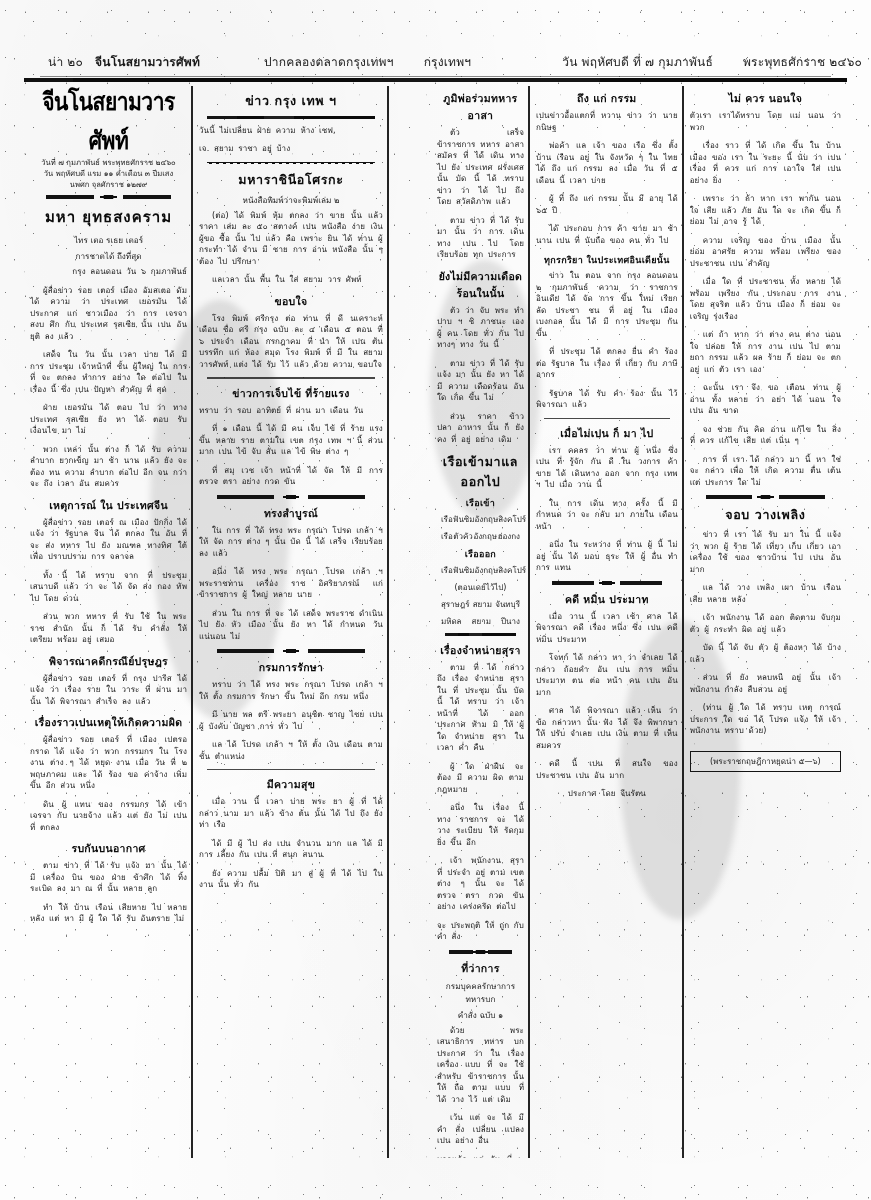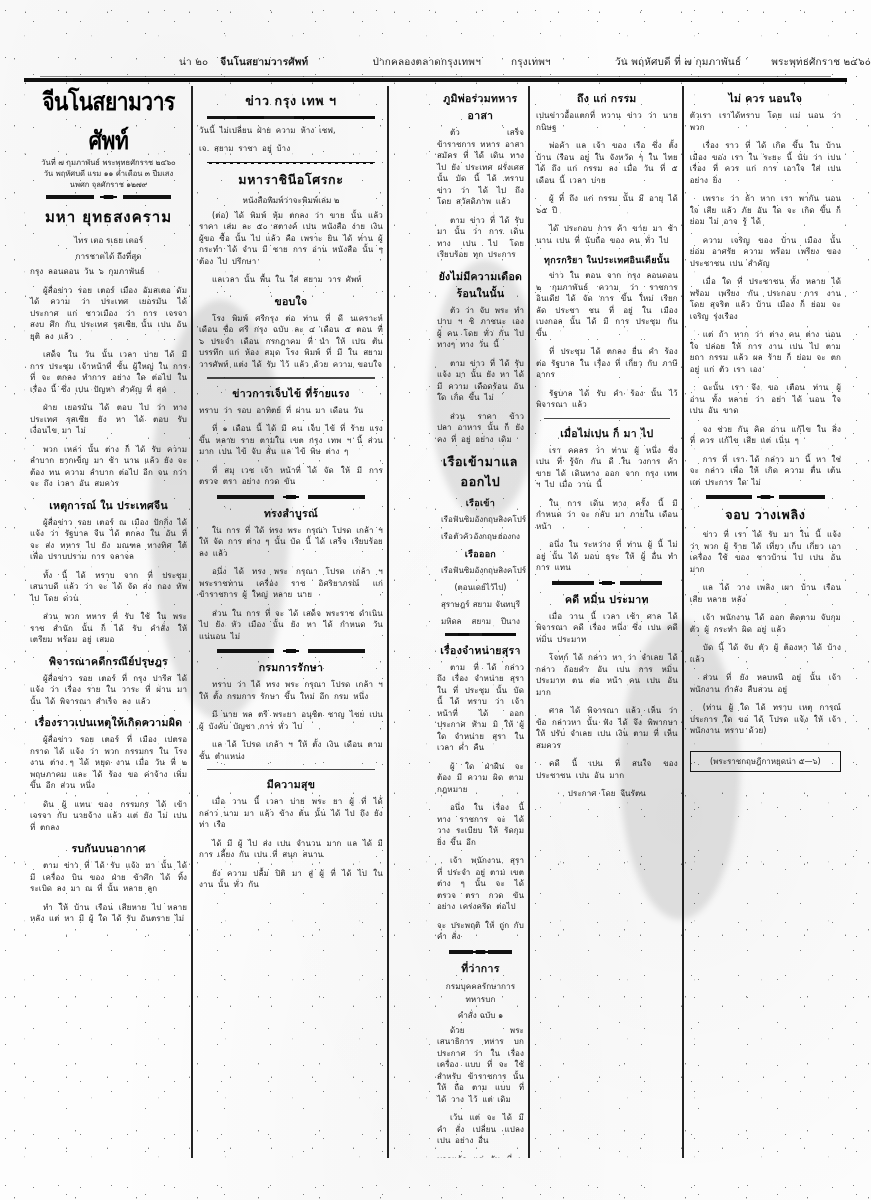--- a/index.html
+++ b/index.html
@@ -27,30 +27,30 @@
       radial-gradient(circle at 37% 61%, #000 0.5px, transparent 0.6px),
       radial-gradient(circle at 63% 17%, #000 0.6px, transparent 0.7px),
       radial-gradient(circle at 84% 77%, #000 0.5px, transparent 0.6px),
       radial-gradient(circle at 24% 88%, #000 0.5px, transparent 0.6px),
       radial-gradient(circle at 72% 41%, #000 0.6px, transparent 0.7px);
     background-size:53px 47px,67px 59px,41px 71px,79px 43px,61px 67px,47px 53px;
   }
 
   
   #folio{
-    position:absolute;left:14px;right:0;top:44px;height:34px;
+    position:absolute;left:6px;right:0;top:44px;height:34px;
     display:flex;align-items:center;
-    font-size:10px;letter-spacing:.2px;justify-content:flex-end;
+    font-size:12px;letter-spacing:.2px;
   }
   #folio .f{white-space:nowrap;filter:blur(.25px);}
   #folio .pg{margin-left:42px;}
   #folio .pub{margin-left:12px;font-weight:bold;}
   #folio .sub{margin-left:64px;}
   #folio .city{margin-left:30px;}
-  #folio .date{margin-left:64px;}
+  #folio .date{margin-left:91px;}
   #folio .era{margin-left:30px;}
 
   #rule-top{
     position:absolute;left:24px;right:24px;top:78px;height:4px;
     background:linear-gradient(90deg,#111 0 6%, #0a0a0a 6% 42%, #161616 42% 70%, #0a0a0a 70% 100%);
     filter:blur(.3px);
   }
   #rule-top:after{
     content:"";position:absolute;left:2%;right:2%;top:-2px;height:1.4px;
     background:#2a2a2a;opacity:.55;
@@ -183,21 +183,21 @@
     <div id="np-lines">
       <div>วันที่ ๗ กุมภาพันธ์ พระพุทธศักราช ๒๔๖๐</div>
       <div>วัน พฤหัศบดี แรม ๑๑ ค่ำเดือน ๓ ปีมเสง</div>
       <div>นพศก จุลศักราช ๑๒๗๙</div>
     </div>
     <div class="hr orn"></div>
 
     <div class="hd big">มหา ยุทธสงคราม</div>
     <div class="sub-c">ไทร เตอ รเธย เตอร์</div>
     <div class="sub-c">การชาตได้ ถึงที่สุด</div>
-    <div class="thaitxt" style="text-align:left">กรุง ลอนดอน วัน ๖ กุมภาพันธ์</div>
+    <div class="thaitxt" style="text-align:right">กรุง ลอนดอน วัน ๖ กุมภาพันธ์</div>
     <div class="thaitxt ind">ผู้สื่อข่าว รอย เตอร์ เมือง อัมสเตอ ดัม ได้ ความ ว่า ประเทศ เยอรมัน ได้ ประกาศ แก่ ชาวเมือง ว่า การ เจรจา สงบ ศึก กับ ประเทศ รุสเซีย นั้น เปน อัน ยุติ ลง แล้ว</div>
     <div class="thaitxt ind">เสด็จ ใน วัน นั้น เวลา บ่าย ได้ มี การ ประชุม เจ้าหน้าที่ ชั้น ผู้ใหญ่ ใน การ ที่ จะ ตกลง ทำการ อย่าง ใด ต่อไป ใน เรื่อง นี้ ซึ่ง เปน ปัญหา สำคัญ ที่ สุด</div>
     <div class="thaitxt ind">ฝ่าย เยอรมัน ได้ ตอบ ไป ว่า ทาง ประเทศ รุสเซีย ยัง หา ได้ ตอบ รับ เงื่อนไข มา ไม่</div>
     <div class="thaitxt ind">พวก เหล่า นั้น ต่าง ก็ ได้ รับ ความ ลำบาก ยากเข็ญ มา ช้า นาน แล้ว ยัง จะ ต้อง ทน ความ ลำบาก ต่อไป อีก จน กว่า จะ ถึง เวลา อัน สมควร</div>
 
     <div class="hd sm">เหตุการณ์ ใน ประเทศจีน</div>
     <div class="thaitxt ind">ผู้สื่อข่าว รอย เตอร์ ณ เมือง ปักกิ่ง ได้ แจ้ง ว่า รัฐบาล จีน ได้ ตกลง ใน อัน ที่ จะ ส่ง ทหาร ไป ยัง มณฑล ทางทิศ ใต้ เพื่อ ปราบปราม การ จลาจล</div>
     <div class="thaitxt ind">ทั้ง นี้ ได้ ทราบ จาก ที่ ประชุม เสนาบดี แล้ว ว่า จะ ได้ จัด ส่ง กอง ทัพ ไป โดย ด่วน</div>
     <div class="thaitxt ind">ส่วน พวก ทหาร ที่ รับ ใช้ ใน พระ ราช สำนัก นั้น ก็ ได้ รับ คำสั่ง ให้ เตรียม พร้อม อยู่ เสมอ</div>
 

